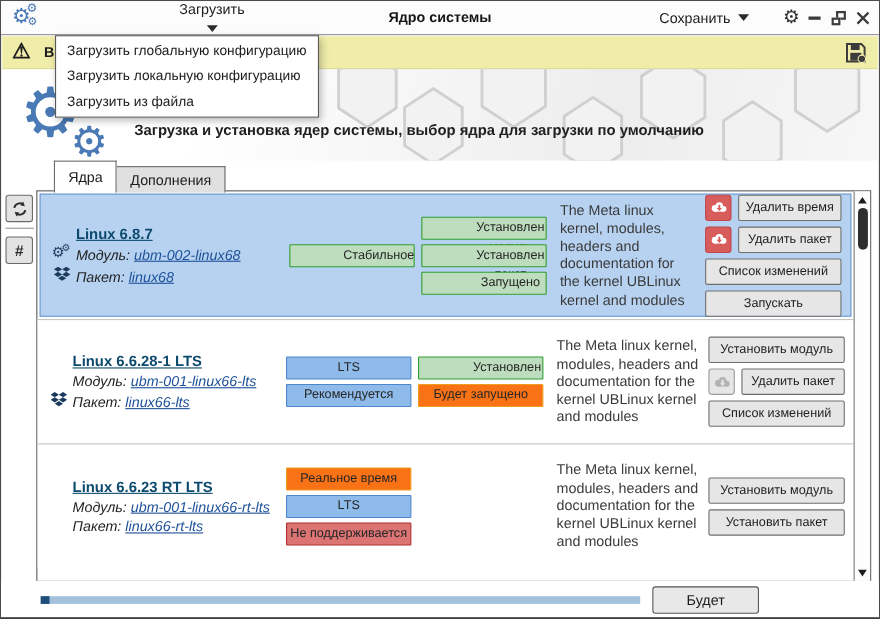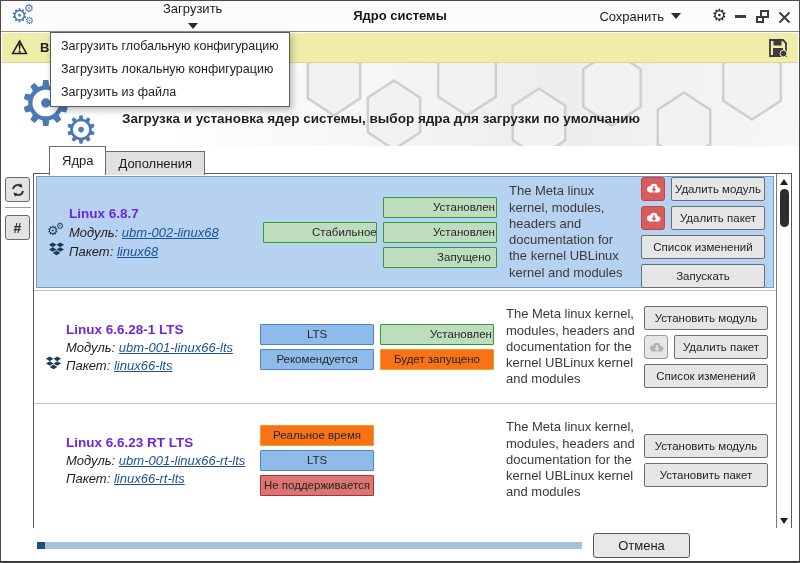--- a/index.html
+++ b/index.html
@@ -61,21 +61,21 @@
   .rows { position:absolute; left:0; top:0; right:15px; bottom:0; overflow:hidden; }
   .krow { height:113px; display:flex; align-items:center; position:relative; background:#fff; }
   .krow.sep { border-top:1px solid #c4c4c4; }
   .krow.hl { height:112px; margin:2px; background:#b6d2f0; border:1px solid #6f9bd1; }
   .kinfo { width:222px; padding-left:6px; }
   .kline { display:flex; align-items:center; min-height:18px; }
   .kline .icell { width:26px; flex:none; text-align:center; color:#1b3a5c; }
   .icell .gearpair { position:relative; display:inline-block; width:18px; height:16px; }
   .icell .gearpair .g1 { position:absolute; left:0; top:2px; font-size:13px; line-height:13px; }
   .icell .gearpair .g2 { position:absolute; left:9px; top:0; font-size:9px; line-height:9px; }
-  .ktitle { font-size:13.5px; font-weight:bold; color:#6d28d9; }
+  .ktitle { font-size:13.5px; font-weight:bold; color:#0c4a6e; text-decoration:underline; }
   .kmeta { font-size:13px; font-style:italic; color:#1f1f1f; white-space:nowrap; }
   .kmeta a { color:#1d5199; text-decoration:underline; font-style:italic; }
   .badge-col { width:114px; flex:none; display:flex; flex-direction:column; justify-content:center; gap:4px; }
   .badge-col.c1 { margin-left:4px; }
   .badge-col.c2 { margin-left:6px; }
   .badge { height:21px; line-height:18px; text-align:center; font-size:11.5px; color:#262626; border-radius:1px; border-width:1.5px; border-style:solid; }
   .badge.green  { background:#bedcbe; border-color:#2f9e2f;padding-left:48px; }
   .badge.blue   { background:#8fbbea; border-color:#4d87cb; }
   .badge.orange { background:#f97316; border-color:#ee9d1e; }
   .badge.red    { background:#dd7474; border-color:#b03030; }
@@ -241,21 +241,21 @@
                     <circle cx="10.5" cy="5.6" r="4.1"></circle>
                     <circle cx="15" cy="8.6" r="3.1"></circle>
                     <rect x="5" y="8" width="10.5" height="3.6"></rect>
                   </g>
                   <g class="cloud-red-a">
                     <rect x="9.5" y="4.3" width="2" height="3.8"></rect>
                     <polygon points="7.6,7.6 13.4,7.6 10.5,11"></polygon>
                   </g>
                 </svg>
             </span>
-            <button class="abtn">Удалить модуль</button>
+            <button class="abtn">Удалить время</button>
           </div>
           <div class="arow">
             <span class="cloud-btn red">
               <svg viewBox="0 0 20 14">
                   <g class="cloud-red-c">
                     <circle cx="6" cy="8" r="3.6"></circle>
                     <circle cx="10.5" cy="5.6" r="4.1"></circle>
                     <circle cx="15" cy="8.6" r="3.1"></circle>
                     <rect x="5" y="8" width="10.5" height="3.6"></rect>
                   </g>
@@ -382,16 +382,16 @@
       <div class="sb-arrow down">
           <span class="tri-down"></span>
         </div>
     </div>
   </div>
 
   <div class="footer">
     <div class="progress">
         <div class="fill"></div>
       </div>
-    <button class="fbtn cancel">Отмена</button>
+    <button class="fbtn cancel">Будет</button>
   </div>
 
 </div>
 
 </body></html>

